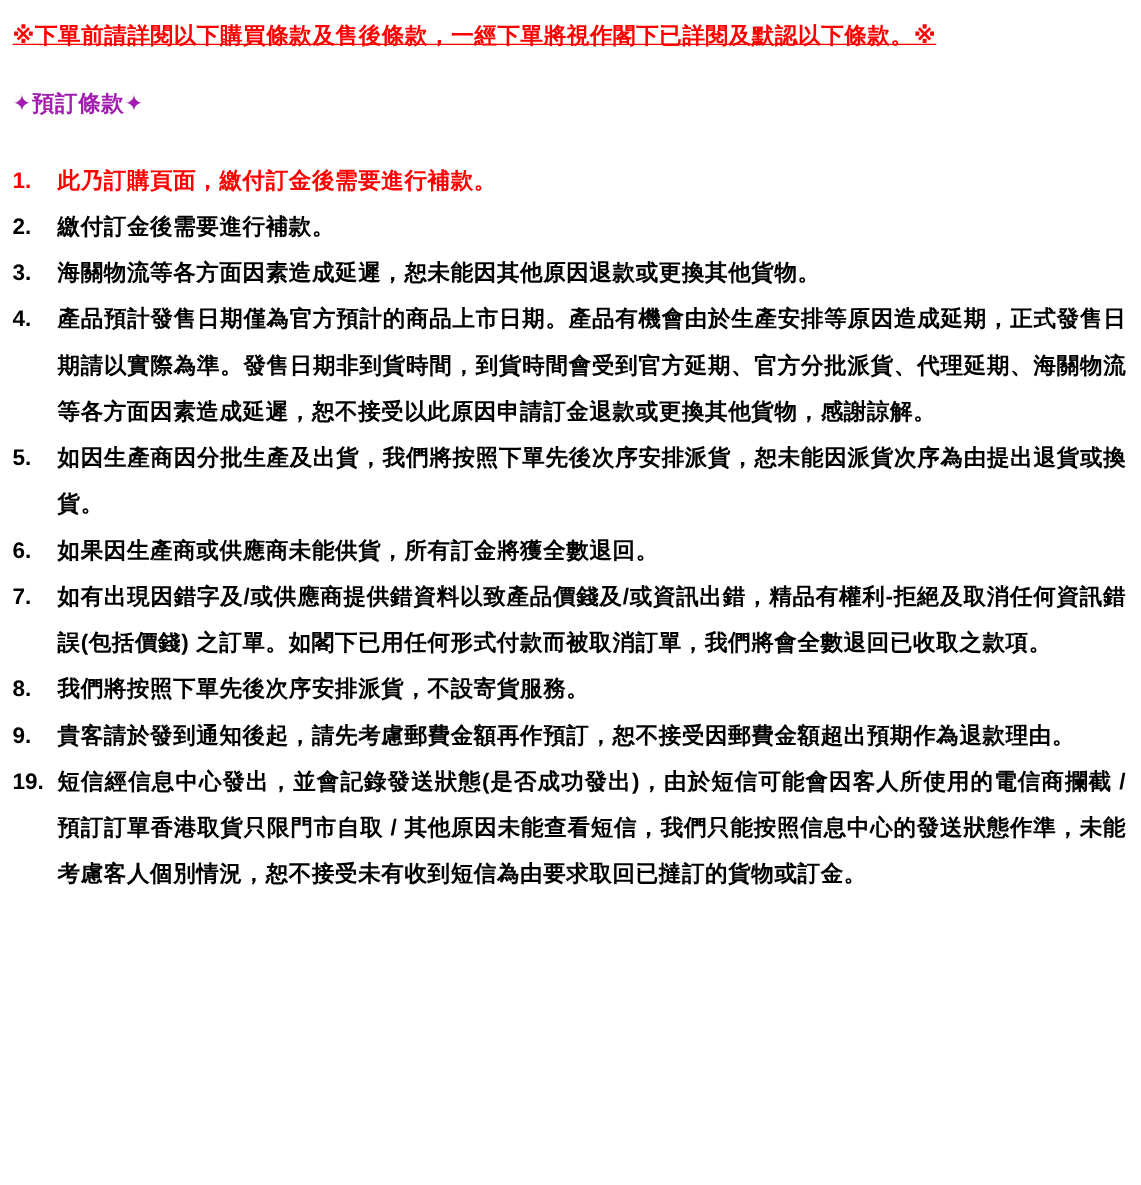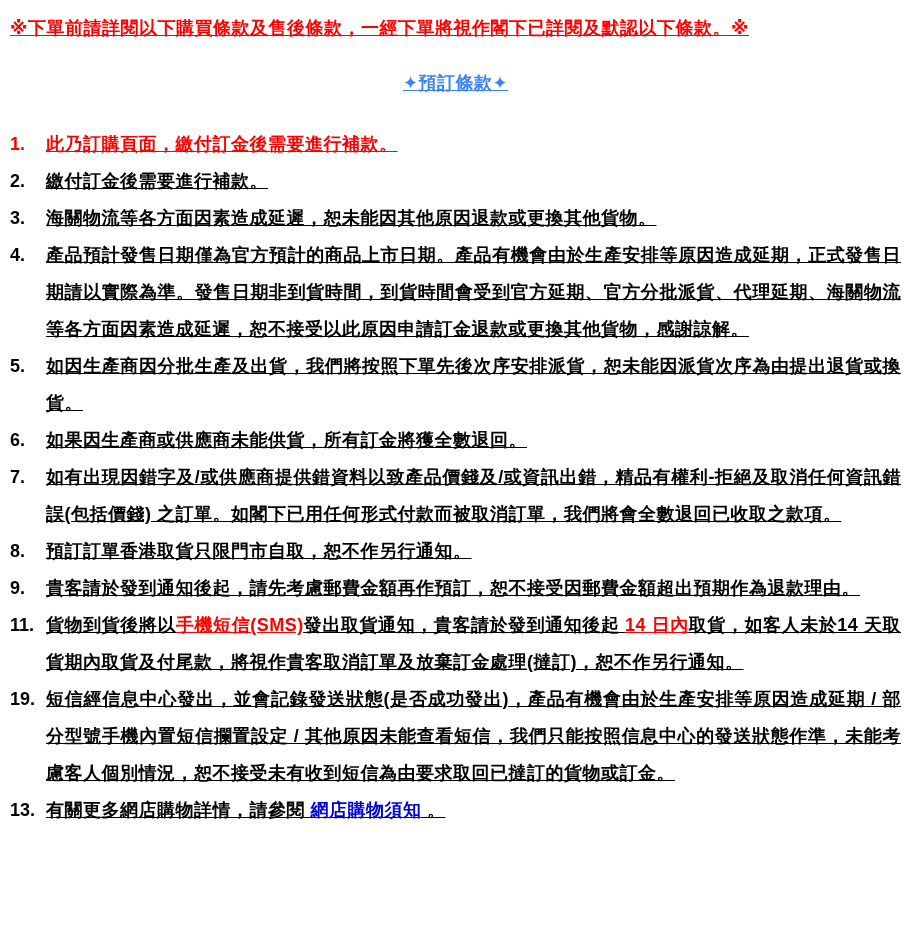--- a/index.html
+++ b/index.html
@@ -17,40 +17,37 @@
     font-size: 18px;
     line-height: 37px;
   }
   .header-warning {
     color: #ff0000;
     text-decoration: underline;
     margin-bottom: 18px;
     letter-spacing: 0.5px;
   }
   .section-title {
-    color: #3b82f6;
-    text-decoration: underline;
+    color: #a21caf;
     margin-bottom: 24px;
     letter-spacing: 0.5px;
-    text-align: center;
   }
   .terms-list { width: 100%; }
   .term-item {
     display: flex;
     align-items: flex-start;
   }
   .term-num {
     flex: 0 0 36px;
     width: 36px;
   }
   .term-body {
     flex: 1;
     text-align: justify;
     letter-spacing: 0.5px;
-    text-decoration: underline;
   }
   .red-text { color: #ff0000; }
   .red-underline {
     color: #ff0000;
     text-decoration: underline;
   }
   .link {
     color: #0000dd;
     text-decoration: underline;
     cursor: pointer;
@@ -97,38 +94,30 @@
       <span class="term-body">如果因生產商或供應商未能供貨，所有訂金將獲全數退回。</span>
     </div>
 
     <div class="term-item">
       <span class="term-num">7.</span>
       <span class="term-body">如有出現因錯字及/或供應商提供錯資料以致產品價錢及/或資訊出錯，精品有權利-拒絕及取消任何資訊錯誤(包括價錢) 之訂單。如閣下已用任何形式付款而被取消訂單，我們將會全數退回已收取之款項。</span>
     </div>
 
     <div class="term-item">
       <span class="term-num">8.</span>
-      <span class="term-body">預訂訂單香港取貨只限門市自取，恕不作另行通知。</span>
+      <span class="term-body">我們將按照下單先後次序安排派貨，不設寄貨服務。</span>
     </div>
 
     <div class="term-item">
       <span class="term-num">9.</span>
       <span class="term-body">貴客請於發到通知後起，請先考慮郵費金額再作預訂，恕不接受因郵費金額超出預期作為退款理由。</span>
     </div>
 
 
-    <div class="term-item">
-      <span class="term-num">11.</span>
-      <span class="term-body"><span>貨物到貨後將以</span><span class="red-underline">手機短信(SMS)</span><span>發出取貨通知，貴客請於發到通知後起 </span><span class="red-underline">14 日內</span><span>取貨，如客人未於14 天取貨期內取貨及付尾款，將視作貴客取消訂單及放棄訂金處理(撻訂)，恕不作另行通知。</span></span>
-    </div>
 
     <div class="term-item">
       <span class="term-num">19.</span>
-      <span class="term-body">短信經信息中心發出，並會記錄發送狀態(是否成功發出)，產品有機會由於生產安排等原因造成延期 / 部分型號手機內置短信攔置設定 / 其他原因未能查看短信，我們只能按照信息中心的發送狀態作準，未能考慮客人個別情況，恕不接受未有收到短信為由要求取回已撻訂的貨物或訂金。</span>
+      <span class="term-body">短信經信息中心發出，並會記錄發送狀態(是否成功發出)，由於短信可能會因客人所使用的電信商攔截 / 預訂訂單香港取貨只限門市自取 / 其他原因未能查看短信，我們只能按照信息中心的發送狀態作準，未能考慮客人個別情況，恕不接受未有收到短信為由要求取回已撻訂的貨物或訂金。</span>
     </div>
 
-    <div class="term-item">
-      <span class="term-num">13.</span>
-      <span class="term-body"><span>有關更多網店購物詳情，請參閱 </span><a class="link">網店購物須知</a><span> 。</span></span>
-    </div>
 
   </div>
 </div>
 
 </body></html>

